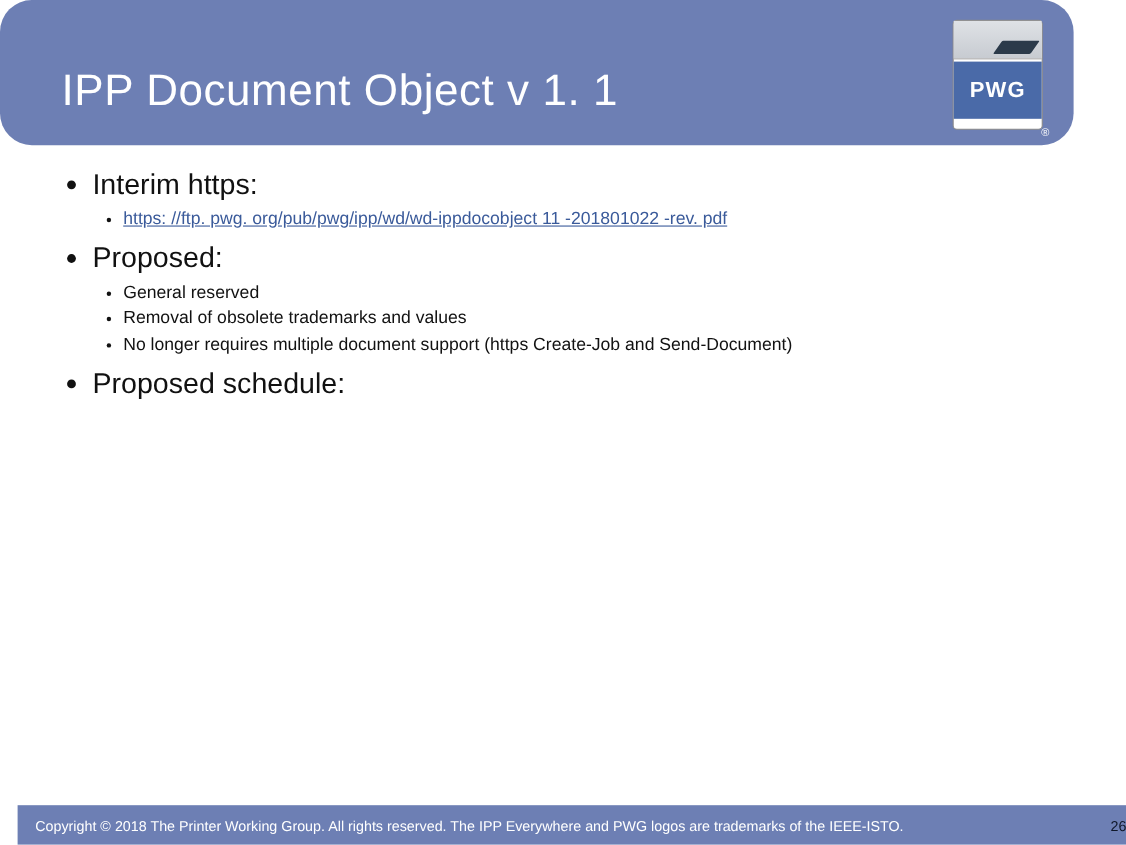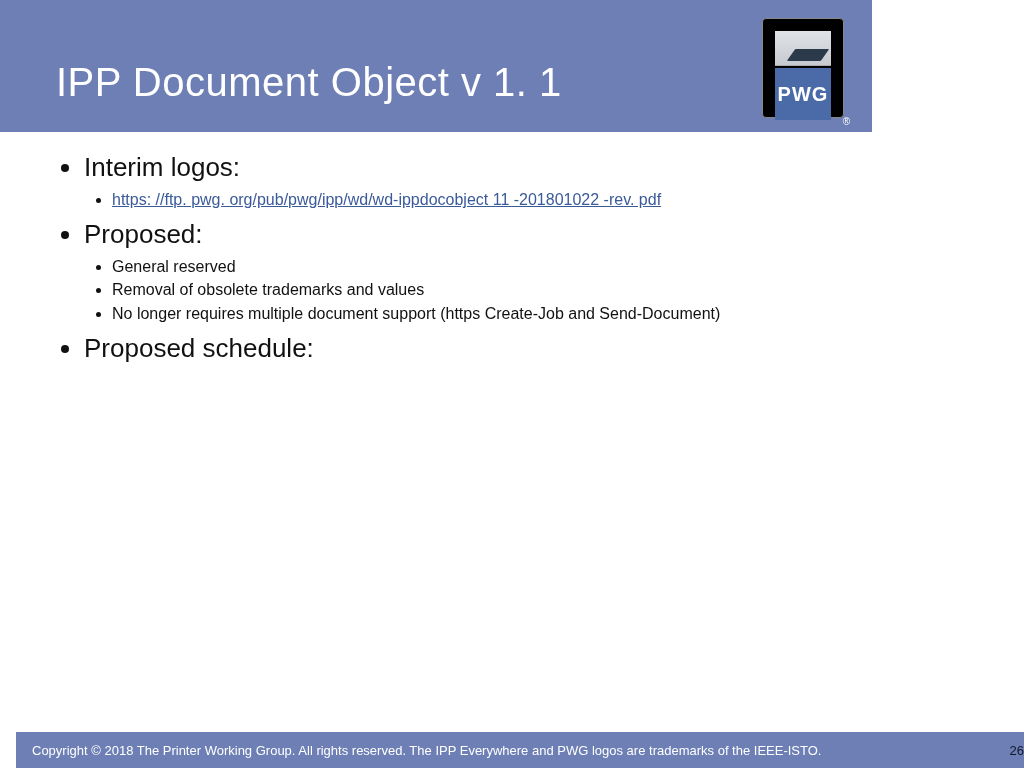--- a/index.html
+++ b/index.html
@@ -14,44 +14,45 @@
   .slide {
     position: relative;
     width: 1024px;
     height: 768px;
     background: #ffffff;
   }
   .header-band {
     position: absolute;
     top: 0;
     left: 0;
-    width: 872px;
+    width: 976px;
     height: 132px;
     background: #6d7fb4;
+    border-radius: 29px;
   }
   .title {
     position: absolute;
     top: 60px;
     left: 56px;
     font-size: 40px;
     color: #ffffff;
     font-weight: 400;
     letter-spacing: 0.5px;
   }
   .logo-wrap {
     position: absolute;
     top: 18px;
     right: 28px;
     width: 82px;
     height: 100px;
-    background: #000000;
+    background: #ffffff;
     border: 1px solid #888;
     border-radius: 4px;
     box-sizing: border-box;
-    padding: 12px;
+    padding: 0;
   }
   .logo-top {
     width: 100%;
     height: 34px;
     background: linear-gradient(#dfe2e6, #c7cbd1);
     position: relative;
     border-bottom: 1px solid #aaa;
   }
   .logo-top::after {
     content: "";
@@ -149,21 +150,21 @@
     <div class="logo-wrap">
       <div class="logo-top"></div>
       <div class="logo-bottom">PWG</div>
     </div>
     <div class="reg">®</div>
   </div>
 
   <div class="content">
     <ul>
       <li>
-        <span>Interim logos:</span>
+        <span>Interim https:</span>
         <ul>
           <li>
             <span class="link">https: //ftp. pwg. org/pub/pwg/ipp/wd/wd-ippdocobject 11 -201801022 -rev. pdf</span>
           </li>
         </ul>
       </li>
       <li>
         <span>Proposed:</span>
         <ul>
           <li>General reserved</li>

